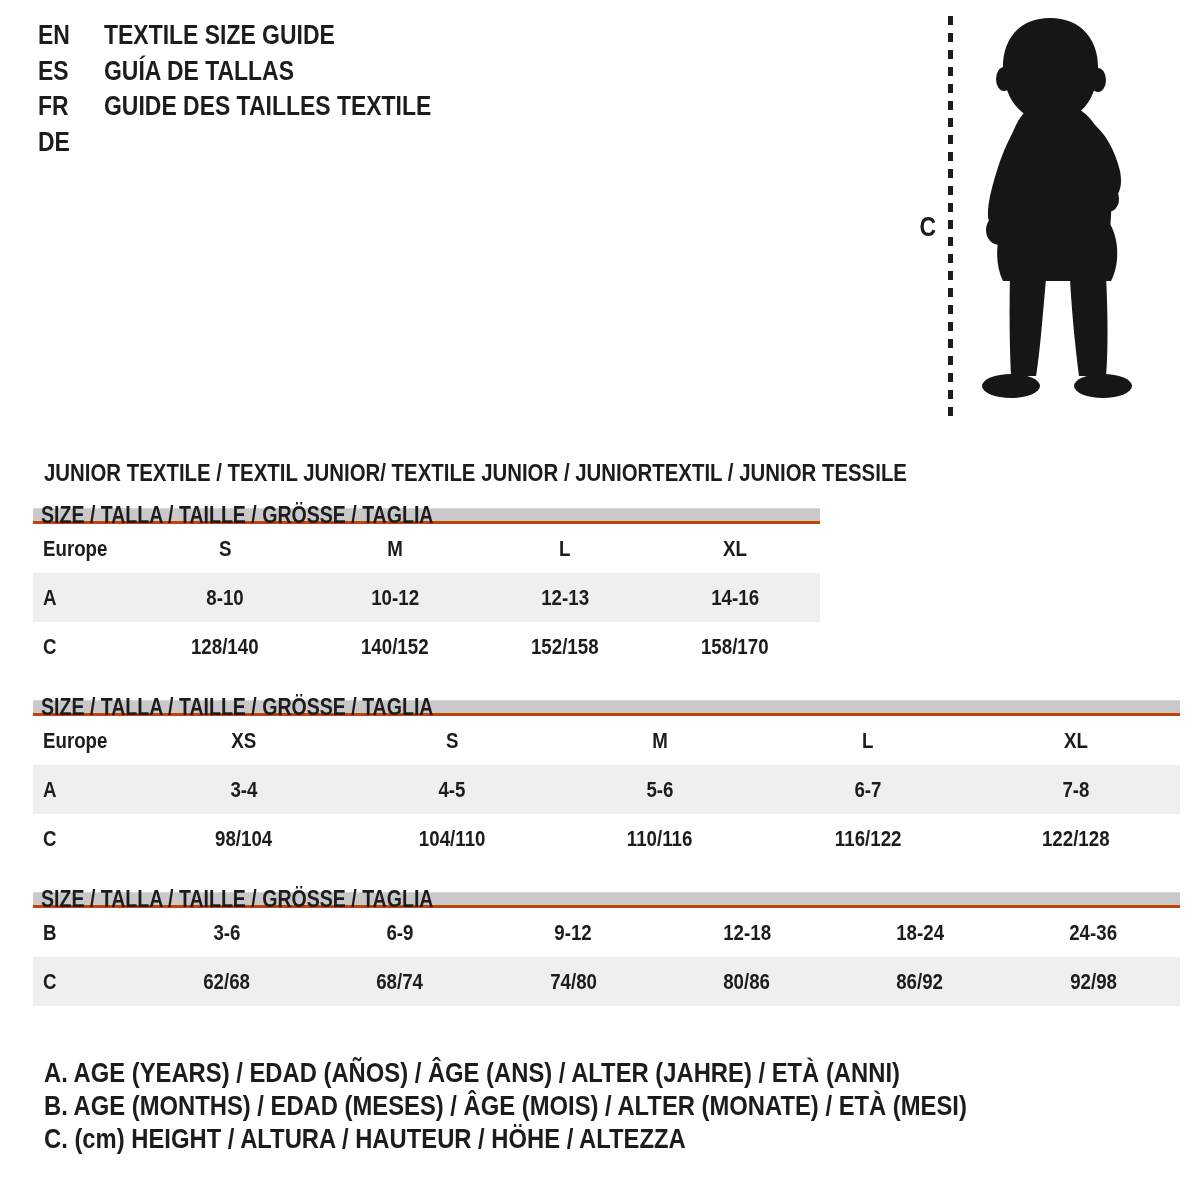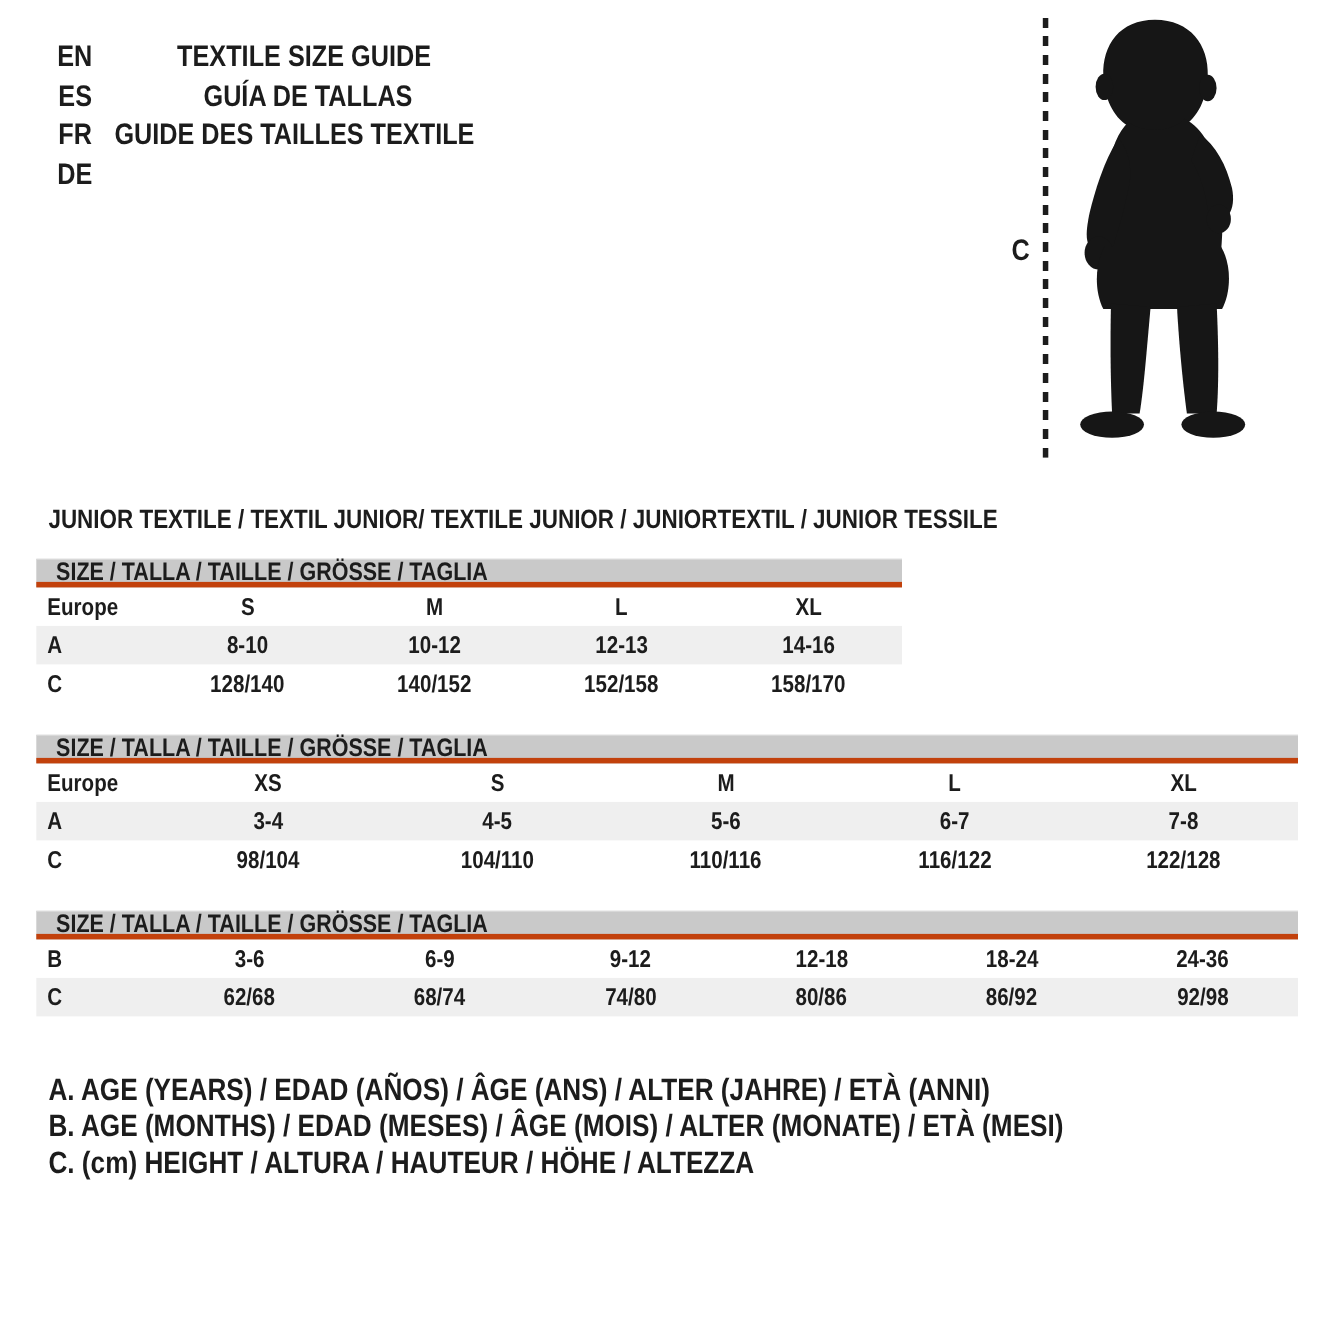--- a/index.html
+++ b/index.html
@@ -12,50 +12,50 @@
     color: #1c1c1c;
     -webkit-font-smoothing: antialiased;
   }
   
   .cx { display: inline-block; transform: scaleX(0.85); white-space: nowrap; }
   .lo { transform-origin: 0 50%; }
   .co { transform-origin: 50% 50%; }
 
   
   .top { position: relative; height: 430px; }
-  .langs { position: absolute; left: 38px; top: 34px; text-align: center; }
+  .langs { position: absolute; left: 38px; top: 18px; }
   .lang-row { display: grid; grid-template-columns: 66px auto; height: 35.5px; align-items: center; font-size: 27px; }
   .dash-line {
     position: absolute; left: 948px; top: 16px; width: 5px; height: 400px;
     background: repeating-linear-gradient(to bottom, #1c1c1c 0 9px, transparent 9px 17px);
   }
   .c-label { position: absolute; left: 918px; top: 212px; font-size: 27px; }
   .baby { position: absolute; left: 966px; top: 14px; width: 168px; height: 404px; }
   .baby path, .baby ellipse { fill: #161616; }
 
   
   .sec { margin-left: 33px; margin-top: 29px; }
   h2.sec-title { margin: 0 0 0 11px; font-size: 24px; font-weight: bold; line-height: 28px; }
   .subtxt { font-size: 14px; vertical-align: -6px; letter-spacing: 0; }
 
   .tbl { margin-top: 0; }
   .w1 { width: 787px; }
   .w2 { width: 1147px; }
 
   .bar {
     box-sizing: border-box;
-    height: 26px;
+    height: 16px;
     background: #c9c9c9;
     border-top: 1px solid #dadada;
-    border-bottom: 5px solid #c2410c;
+    border-bottom: 3px solid #c2410c;
     display: flex; align-items: center;
-    padding-left: 18px;
+    padding-left: 8px;
     font-size: 23px;
   }
-  .row { display: grid; height: 35px; align-items: center; font-size: 22px; }
+  .row { display: grid; height: 49px; align-items: center; font-size: 22px; }
   .row.shaded { background: #efefef; }
   .row .lbl { padding-left: 10px; text-align: left; }
   .row .val { text-align: center; }
 
   #sec-junior h2.sec-title { margin-top: 3px; }
   #sec-junior .tbl { margin-top: 21px; }
   #sec-children h2.sec-title { margin-top: 37px; }
   #sec-children .tbl { margin-top: 16px; }
   #sec-babies h2.line1 { margin-top: 30px; }
   #sec-babies h2.line2 { margin-top: 6px; }

